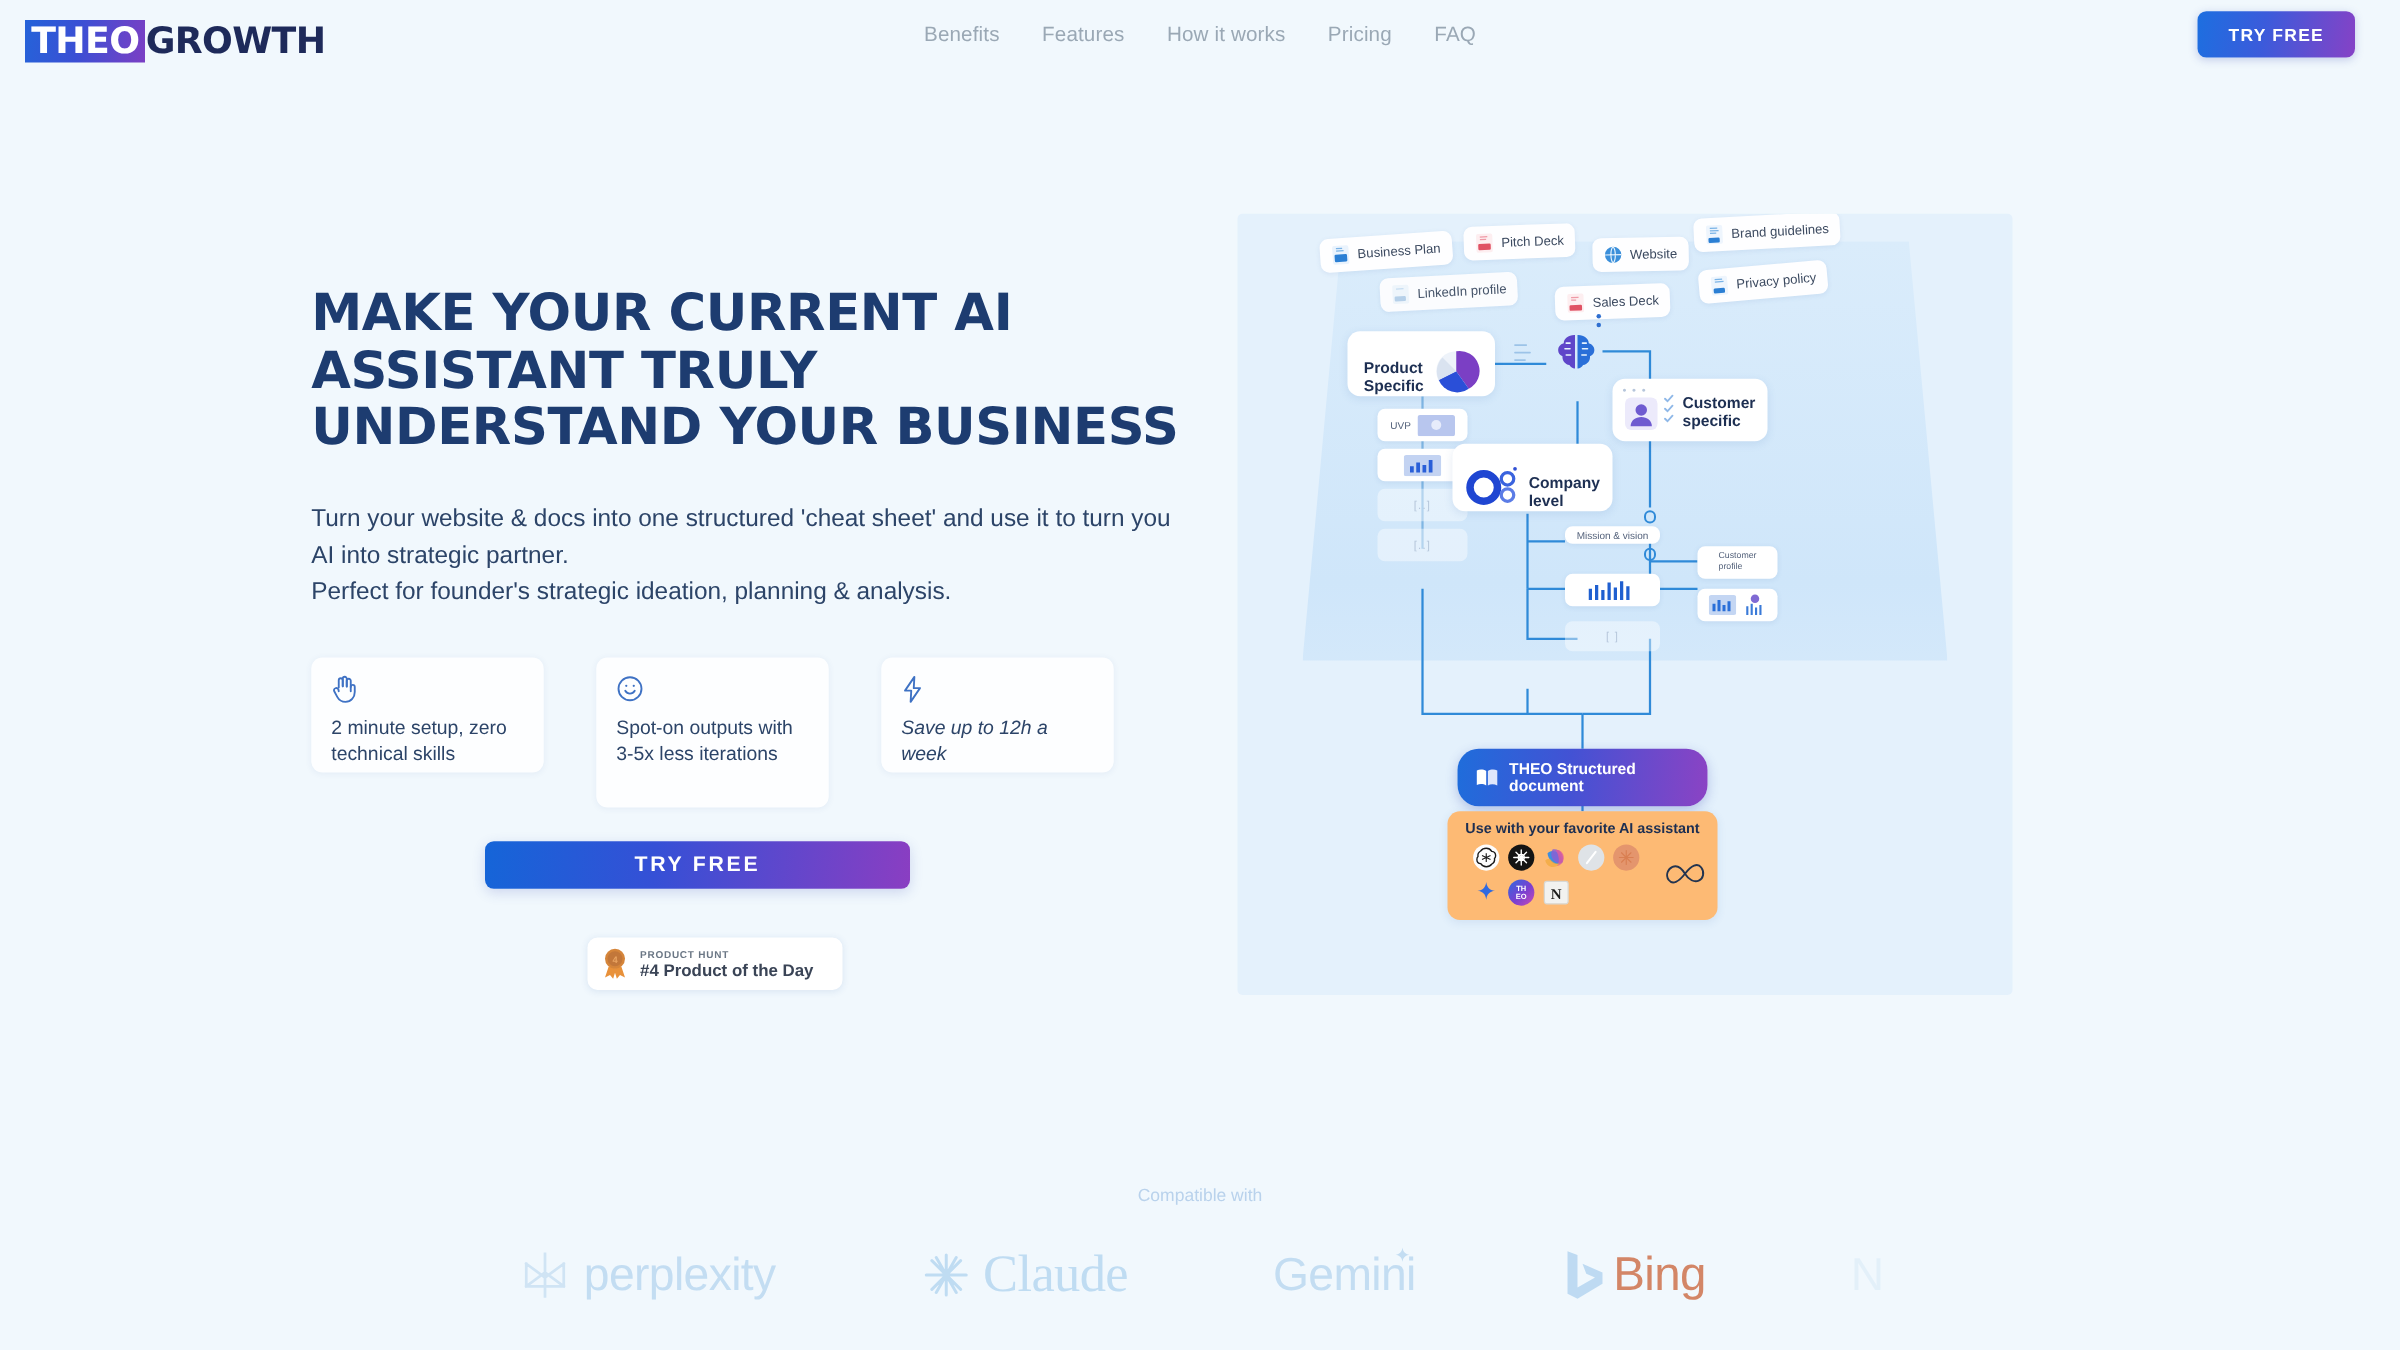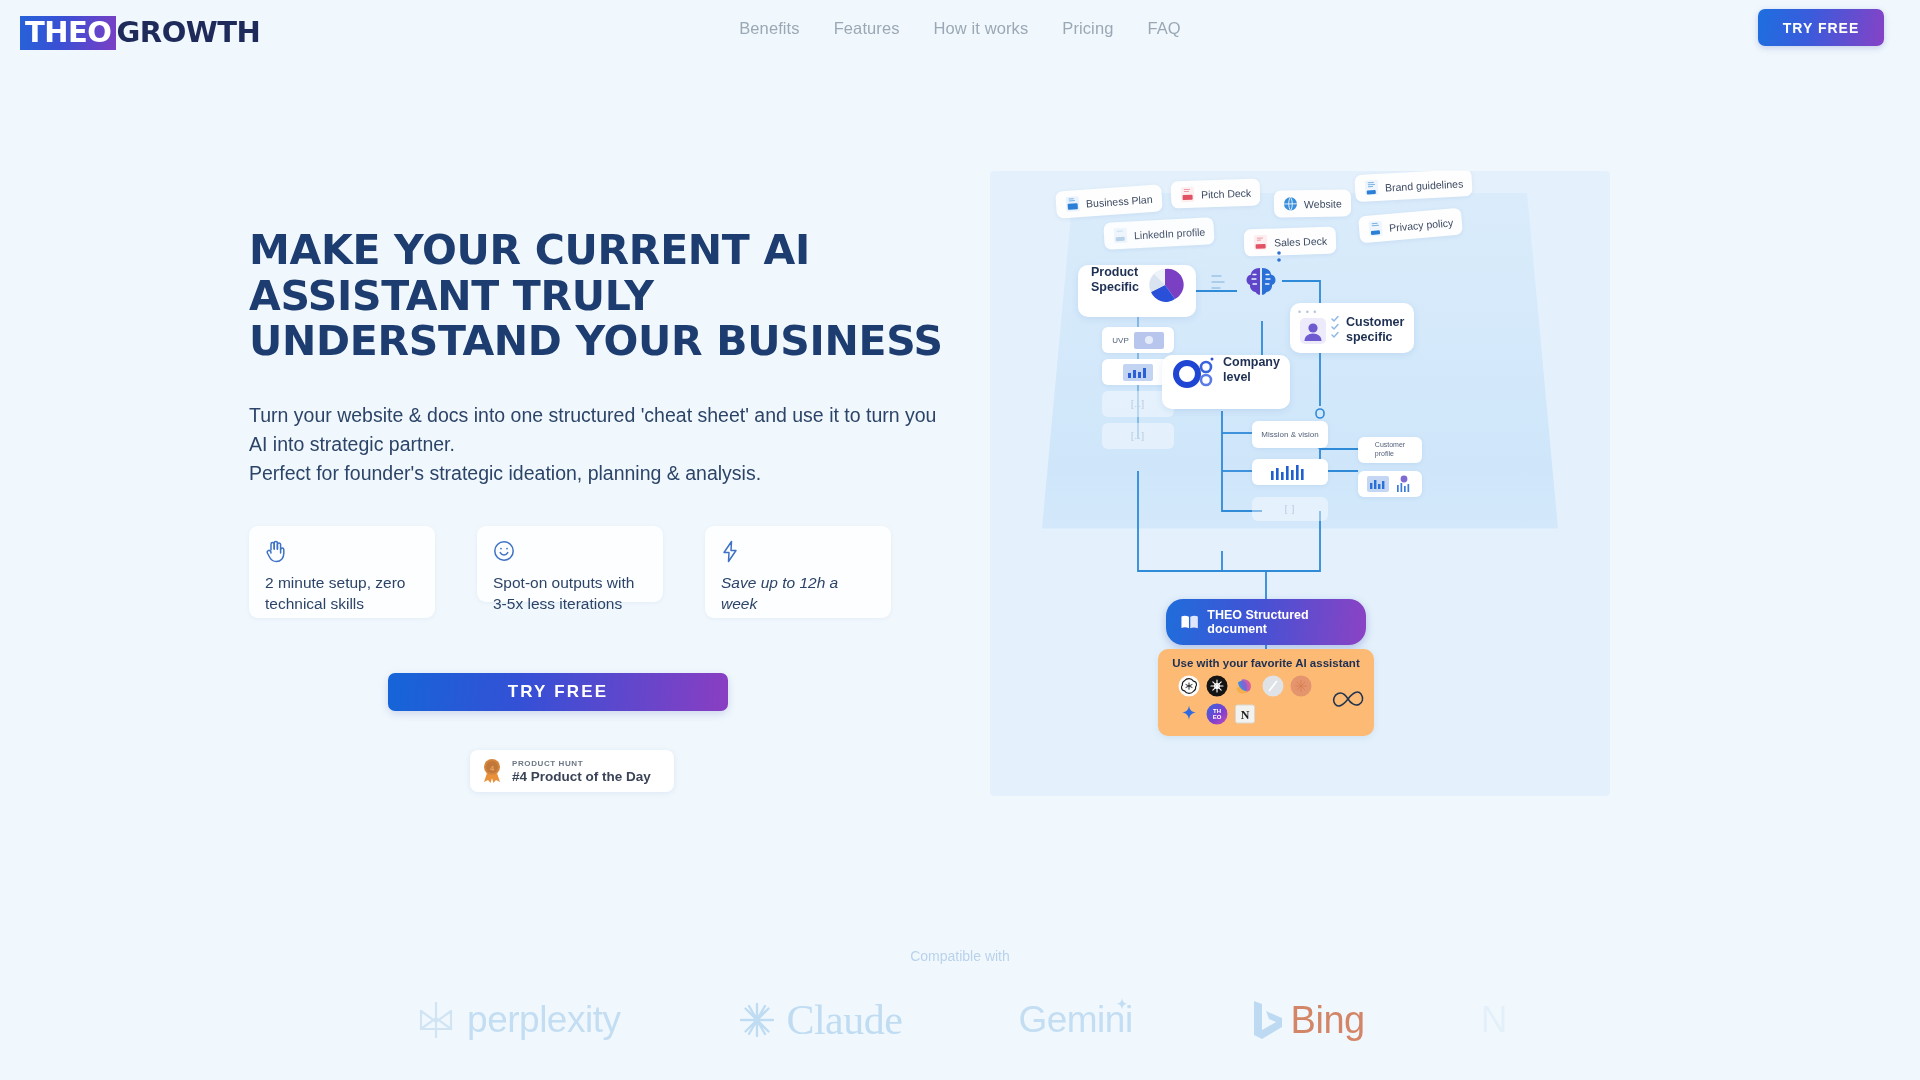--- a/index.html
+++ b/index.html
@@ -53,21 +53,21 @@
     font-size: 19.5px; color: #2c4468; line-height: 1.49; font-weight: 400;
   }
 
   
   .cards { position: absolute; left: 249px; top: 526px; display: flex; gap: 0px; }
   .fcard {
     background: #fdfeff; border-radius: 9px; padding: 14px 16px 16px 16px;
     box-shadow: 0 1px 5px rgba(50,90,160,0.07);
   }
   .fcard.c1 { width: 186px; height: 92px; }
-  .fcard.c2 { width: 186px; height: 76px; margin-left: 42px;}
+  .fcard.c2 { width: 186px; height: 120px; margin-left: 42px;}
   .fcard.c3 { width: 186px; height: 92px; margin-left: 42px; padding-top: 14px; font-style: italic;}
   .fcard .ic { height: 24px; color: #3f72c4; margin-bottom: 9px; }
   .fcard .ic svg { display: block; }
   .fcard .tx { font-size: 15.5px; color: #2c4468; line-height: 1.33; }
 
   
   .btn-try-main {
     position: absolute; left: 388px; top: 673px;
     width: 340px; height: 38px; border-radius: 7px; border: none;
     background: linear-gradient(95deg, #1565d8 0%, #3550d6 40%, #8a3ec2 100%);
@@ -107,21 +107,21 @@
     display: flex; align-items: center; gap: 6px; padding: 5px 9px;
     box-shadow: 0 1px 4px rgba(70,110,170,0.11);
     font-size: 10.5px; color: #3c4a60; white-space: nowrap;
   }
   .doc .dicon { width: 15px; height: 17px; flex: 0 0 15px; }
 
   
   .node {
     position: absolute; background: #ffffff; border-radius: 10px;
     box-shadow: 0 2px 7px rgba(60,110,175,0.12);
-    display: flex; align-items: flex-start;
+    display: flex; align-items: flex-end;
   }
   .node .ntxt { font-size: 12.5px; font-weight: 700; color: #1d2f52; line-height: 1.22; }
 
   .minicard {
     position: absolute; background: #ffffff; border-radius: 6px;
     box-shadow: 0 1px 4px rgba(70,110,170,0.10);
     display: flex; align-items: center; justify-content: center; gap: 5px;
   }
   .minicard.faded { background: rgba(255,255,255,0.42); box-shadow: none; }
   .minicard .mtxt { font-size: 8px; color: #53617a; }
@@ -397,21 +397,21 @@
     <div class="node" style="left:172px; top:184px; width:128px; height:54px; padding-left:10px;">
       <svg width="46" height="38" viewBox="0 0 46 38">
         <circle cx="15" cy="19" r="11" fill="none" stroke="#1f46d2" stroke-width="6"></circle>
         <circle cx="34" cy="12" r="5" fill="none" stroke="#3a63de" stroke-width="2.6"></circle>
         <circle cx="34" cy="25" r="5" fill="none" stroke="#5b7ce6" stroke-width="2.6"></circle>
         <circle cx="40" cy="4" r="1.5" fill="#2f4fd4"></circle>
       </svg>
       <div class="ntxt" style="margin-left:5px;">Company<br>level</div>
     </div>
 
-    <div class="minicard" style="left:262px; top:250px; width:76px; height:27px;">
+    <div class="minicard" style="left:262px; top:250px; width:76px; height:14px;">
       <span class="mtxt">Mission &amp; vision</span>
     </div>
     <div class="minicard" style="left:262px; top:288px; width:76px; height:26px;">
       <svg width="44" height="18">
         <g fill="#1f5fd0">
           <rect x="3" y="8" width="2.6" height="9"></rect>
             <rect x="8" y="5" width="2.6" height="12"></rect>
           <rect x="13" y="9" width="2.6" height="8"></rect>
             <rect x="18" y="3" width="2.6" height="14"></rect>
           <rect x="23" y="7" width="2.6" height="10"></rect>

